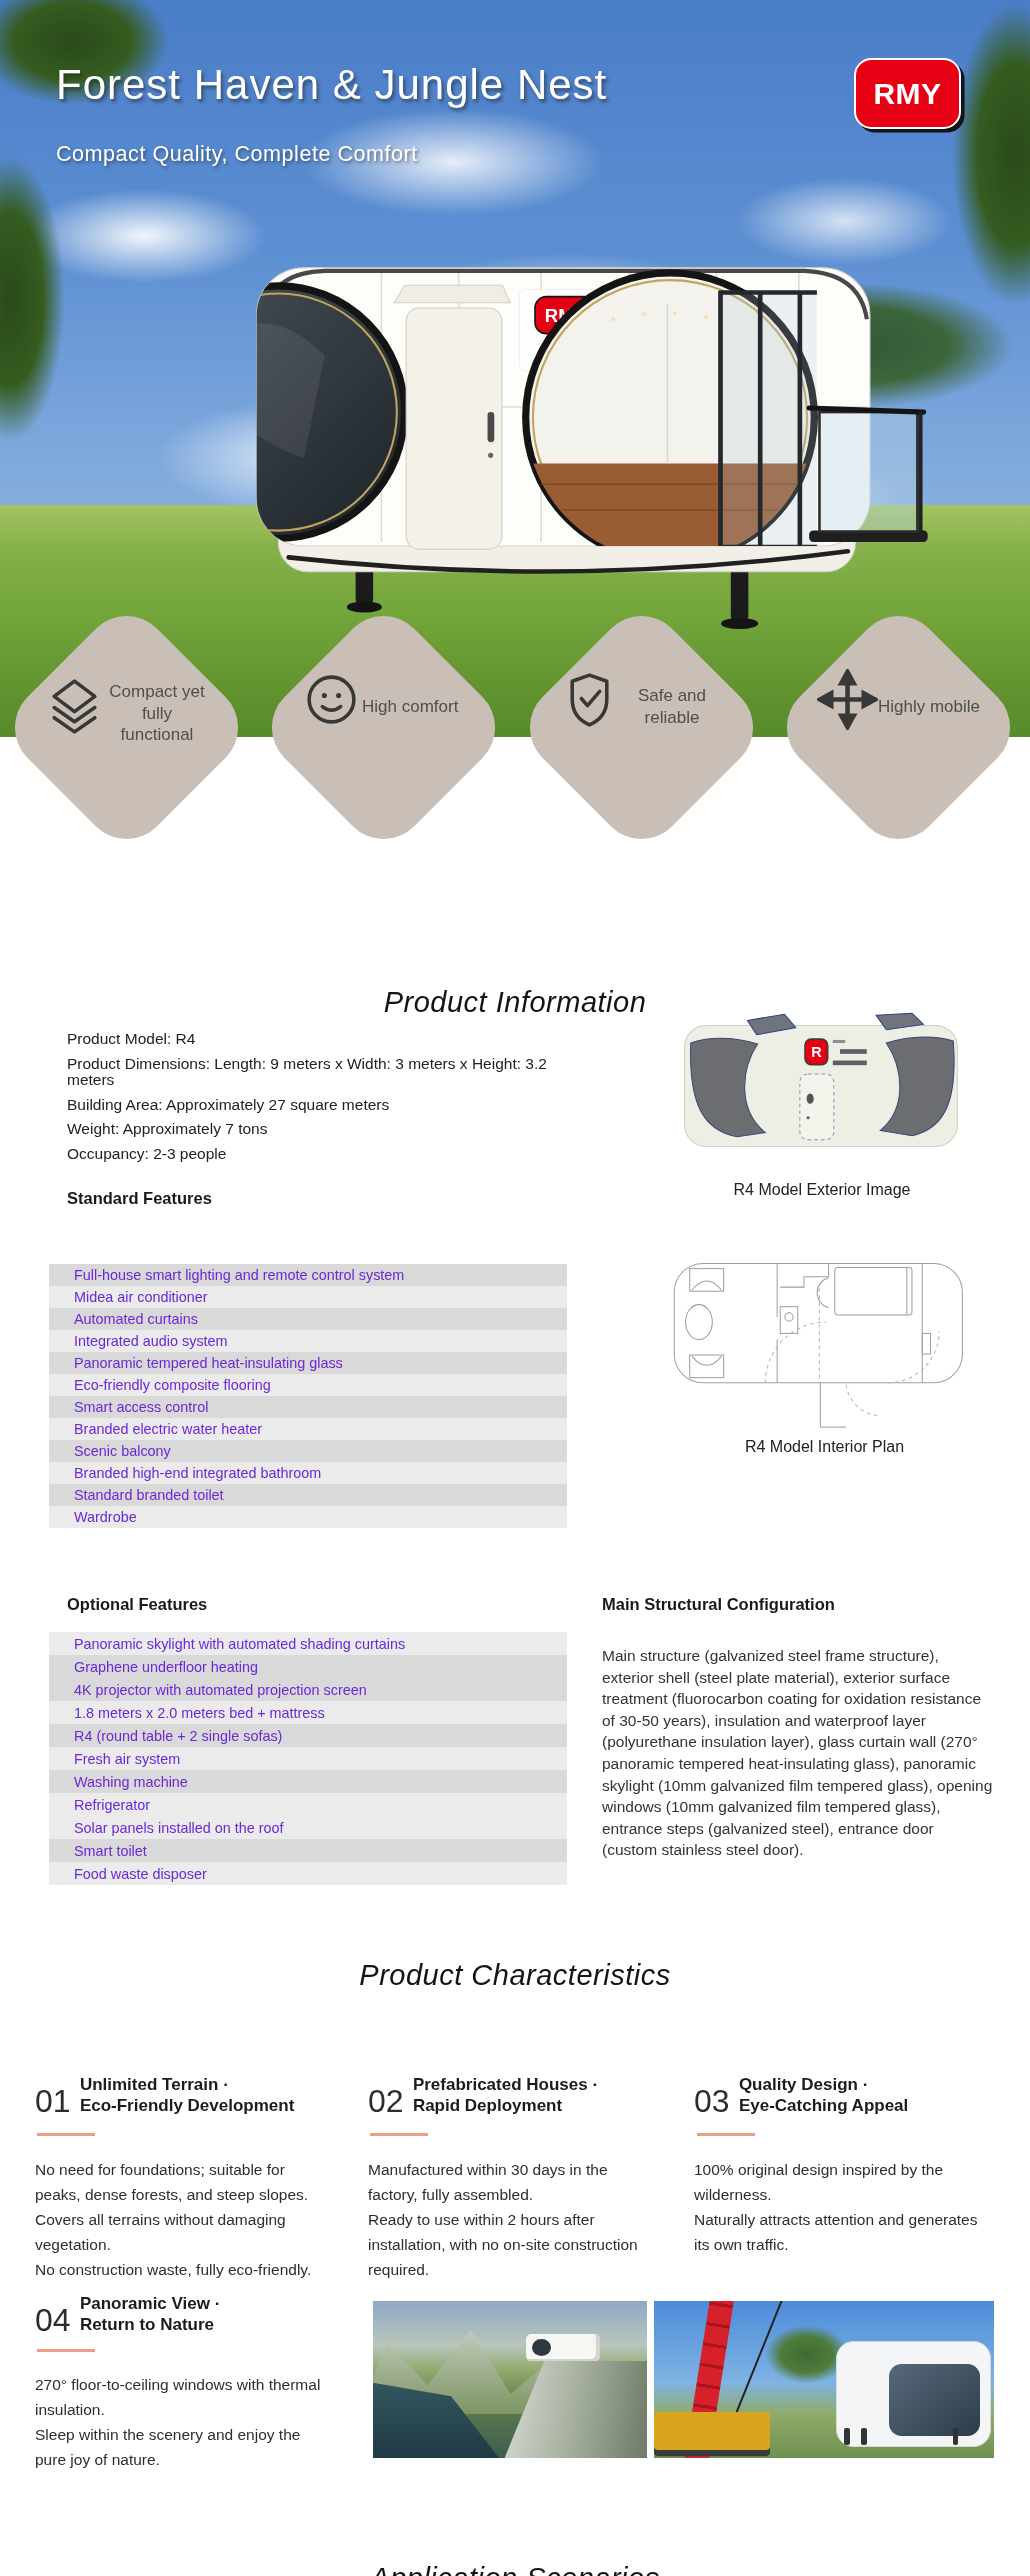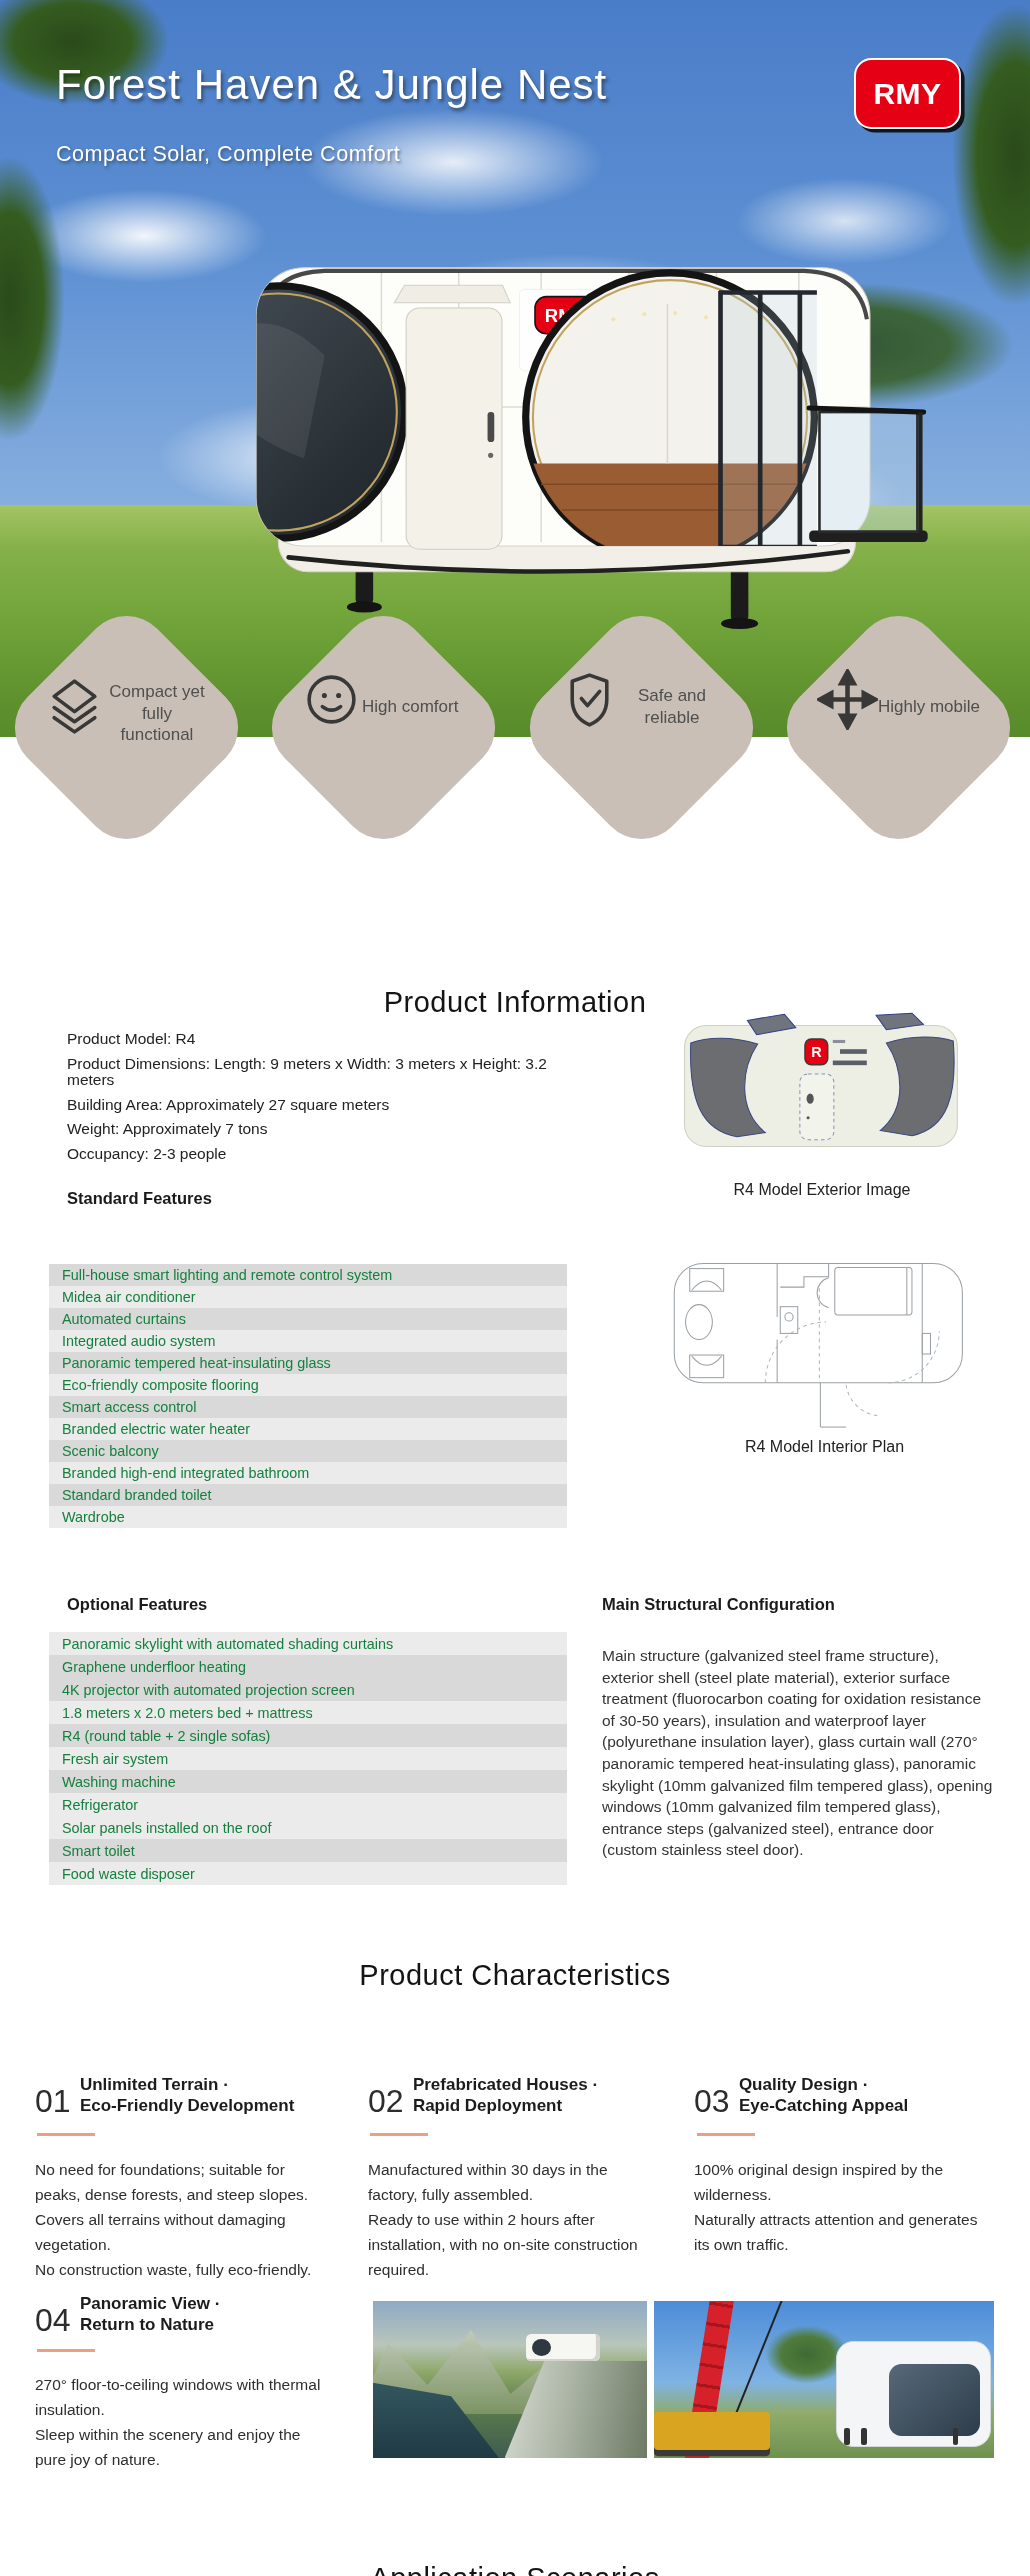--- a/index.html
+++ b/index.html
@@ -1,20 +1,20 @@
 <!DOCTYPE html>
 <html style="font-size:8.2px"><head>
 <meta charset="utf-8">
 <style>
   html,body{margin:0;padding:0;background:#fff;}
   body{font-family:"Liberation Sans","DejaVu Sans",sans-serif;color:#222;}
   #page{position:relative;width:1030px;height:3892px;background:#fff;overflow:hidden;}
   .abs{position:absolute;}
   .preline{white-space:pre-line;}
-  .sec-title{position:absolute;left:0;width:1030px;text-align:center;font-size:29px;font-weight:400;color:#141414;letter-spacing:0.5px;}
+  .sec-title{position:absolute;left:0;width:1030px;text-align:center;font-size:29px;font-weight:400;color:#141414;letter-spacing:0.5px;font-style:italic;}
 
   
   .hero{position:absolute;left:0;top:0;width:1030px;height:737px;overflow:hidden;}
   .hero-sky{position:absolute;inset:0;
     background:
       radial-gradient(175px 67px at 14% 32%,rgba(255,255,255,.92),rgba(255,255,255,0) 70%),
       radial-gradient(216px 77px at 44% 22%,rgba(255,255,255,.85),rgba(255,255,255,0) 70%),
       radial-gradient(268px 98px at 55% 44%,rgba(255,255,255,.9),rgba(255,255,255,0) 72%),
       radial-gradient(155px 62px at 82% 30%,rgba(255,255,255,.75),rgba(255,255,255,0) 70%),
       radial-gradient(216px 82px at 30% 62%,rgba(255,255,255,.8),rgba(255,255,255,0) 70%),
@@ -36,21 +36,21 @@
   
   .badge-shape{position:absolute;top:636px;width:183px;height:183px;background:#c9bfb6;border-radius:43px;transform:rotate(45deg);}
   .badge-content{position:absolute;top:669px;width:165px;display:flex;flex-direction:row;align-items:center;}
   .badge-label{margin-top:12.4px;font-size:17px;color:#4f4f4f;text-align:center;line-height:1.25;}
   .bicon{width:61px;height:61px;}
 
   
   .spec-line{font-size:15.5px;color:#222;margin-bottom:8.8px;line-height:16px;}
   .sub-head{position:absolute;font-size:16.5px;font-weight:600;color:#1a1a1a;}
   .feat-table{position:absolute;left:49px;width:518px;}
-  .feat-row{display:flex;align-items:center;padding-left:13px;font-size:14.4px;color:#15803d;}
+  .feat-row{display:flex;align-items:center;padding-left:25px;font-size:14.4px;color:#6d28d9;}
   #std-table .feat-row{height:22px;}
   #opt-table .feat-row{height:23px;}
   .feat-row.odd{background:#d9d9d9;}
   .feat-row.even{background:#ebebeb;}
   .img-cap{position:absolute;text-align:center;font-size:16px;color:#222;}
   .struct-text{position:absolute;left:602px;top:1645px;width:391px;font-size:15.5px;line-height:21.6px;color:#333;}
 
   
   .char-head{position:absolute;display:flex;align-items:flex-end;}
   .char-num{font-size:32px;font-weight:300;color:#2d2d2d;line-height:.95;margin-right:9.3px;}
@@ -154,21 +154,21 @@
             <line x1="1005" y1="592" x2="1195" y2="592"></line>
         </g>
       </g>
       <rect x="1180" y="560" width="230" height="22" rx="8" fill="#1f1f1f"></rect>
       <rect x="1200" y="330" width="190" height="232" fill="rgba(190,212,228,0.38)" stroke="#2b2b2b" stroke-width="5"></rect>
       <path d="M1180 322 L1402 330" stroke="#141414" stroke-width="10" stroke-linecap="round"></path>
       <line x1="1396" y1="330" x2="1396" y2="562" stroke="#222" stroke-width="8"></line>
     </svg>
 
     <div class="hero-title">Forest Haven &amp; Jungle Nest</div>
-    <div class="hero-sub">Compact Solar, Complete Comfort</div>
+    <div class="hero-sub">Compact Quality, Complete Comfort</div>
     <div class="hero-logo">
         <span>RMY</span>
       </div>
   </div>
 
   <div class="badge-shape" style="left:35px"></div>
   <div class="badge-shape" style="left:292px"></div>
   <div class="badge-shape" style="left:550px"></div>
   <div class="badge-shape" style="left:807px"></div>
 

